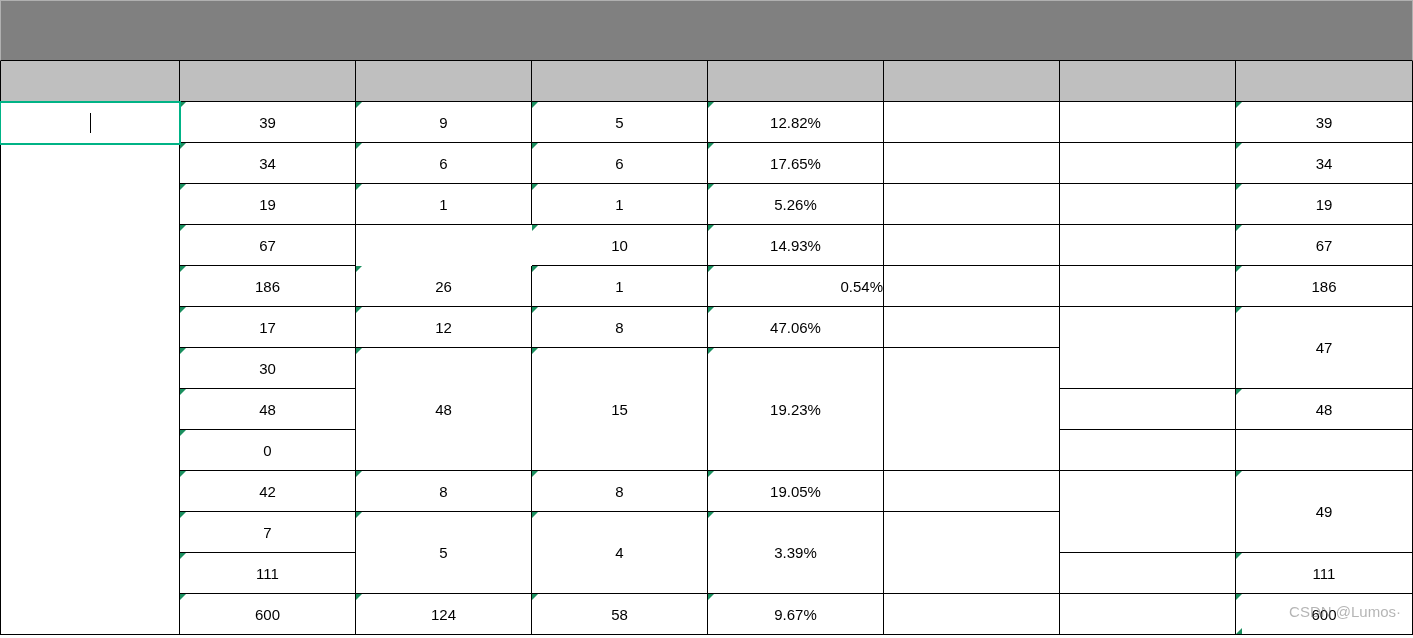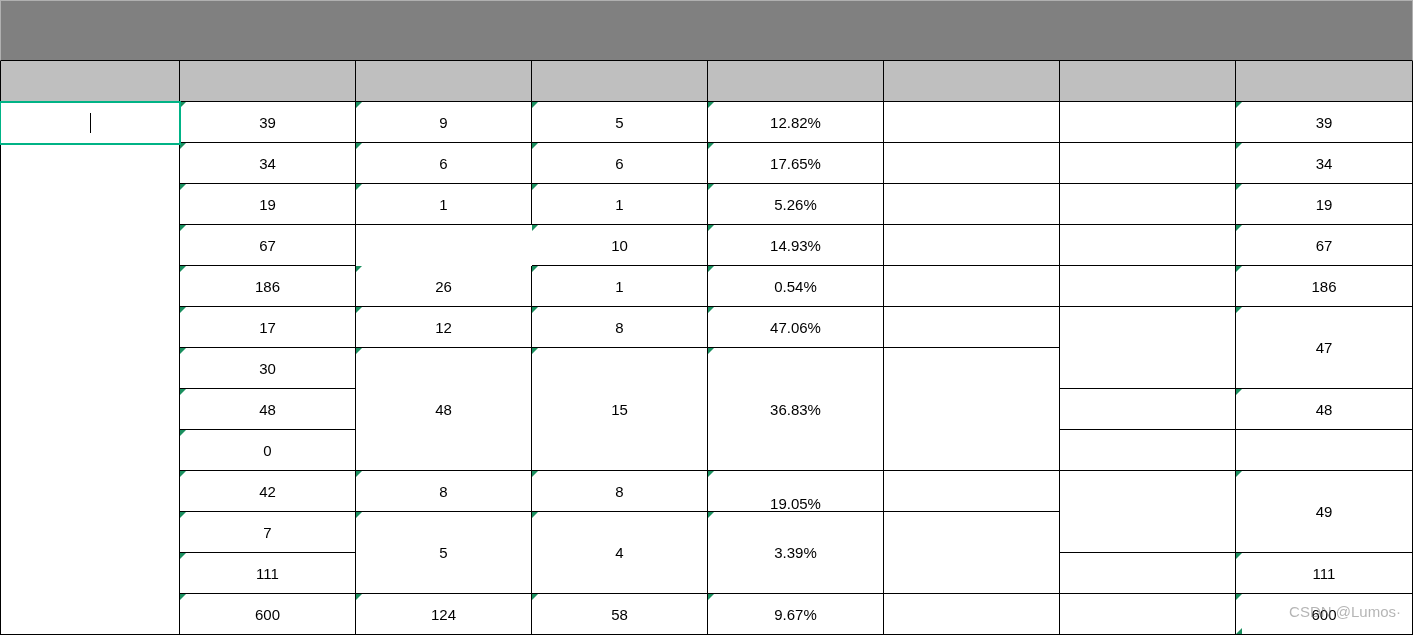--- a/index.html
+++ b/index.html
@@ -240,44 +240,44 @@
       <div class="cell mark-tl" style="left: 532px; top: 205px; width: 176px; height: 41px;">
         <span>8</span>
       </div>
       <div class="cell mark-tl" style="left: 532px; top: 369px; width: 176px; height: 41px;">
         <span>8</span>
       </div>
       <div class="cell mark-tl" style="left: 532px; top: 492px; width: 176px; height: 41px;">
         <span>58</span>
       </div>
       <div class="cell mark-tl" style="left: 708px; top: 246px; width: 176px; height: 123px;">
-        <span>36.83%</span>
+        <span>19.23%</span>
       </div>
       <div class="cell mark-tl" style="left: 708px; top: 410px; width: 176px; height: 82px;">
         <span>3.39%</span>
       </div>
       <div class="cell mark-tl" style="left: 708px; top: 0px; width: 176px; height: 41px;">
         <span>12.82%</span>
       </div>
       <div class="cell mark-tl" style="left: 708px; top: 41px; width: 176px; height: 41px;">
         <span>17.65%</span>
       </div>
       <div class="cell mark-tl" style="left: 708px; top: 82px; width: 176px; height: 41px;">
         <span>5.26%</span>
       </div>
       <div class="cell mark-tl" style="left: 708px; top: 123px; width: 176px; height: 41px;">
         <span>14.93%</span>
       </div>
-      <div class="cell mark-tl" style="left: 708px; top: 164px; width: 176px; height: 41px;">
+      <div class="cell mark-tl" style="left: 708px; top: 164px; width: 176px; height: 41px; justify-content: flex-end;">
         <span>0.54%</span>
       </div>
       <div class="cell mark-tl" style="left: 708px; top: 205px; width: 176px; height: 41px;">
         <span>47.06%</span>
       </div>
-      <div class="cell mark-tl" style="left: 708px; top: 369px; width: 176px; height: 41px; align-items: flex-end;">
+      <div class="cell mark-tl" style="left: 708px; top: 369px; width: 176px; height: 41px;">
         <span>19.05%</span>
       </div>
       <div class="cell mark-tl" style="left: 708px; top: 492px; width: 176px; height: 41px;">
         <span>9.67%</span>
       </div>
       <div class="cell" style="left: 884px; top: 246px; width: 176px; height: 123px;">
         <span></span>
       </div>
       <div class="cell" style="left: 884px; top: 410px; width: 176px; height: 82px;">
         <span></span>

